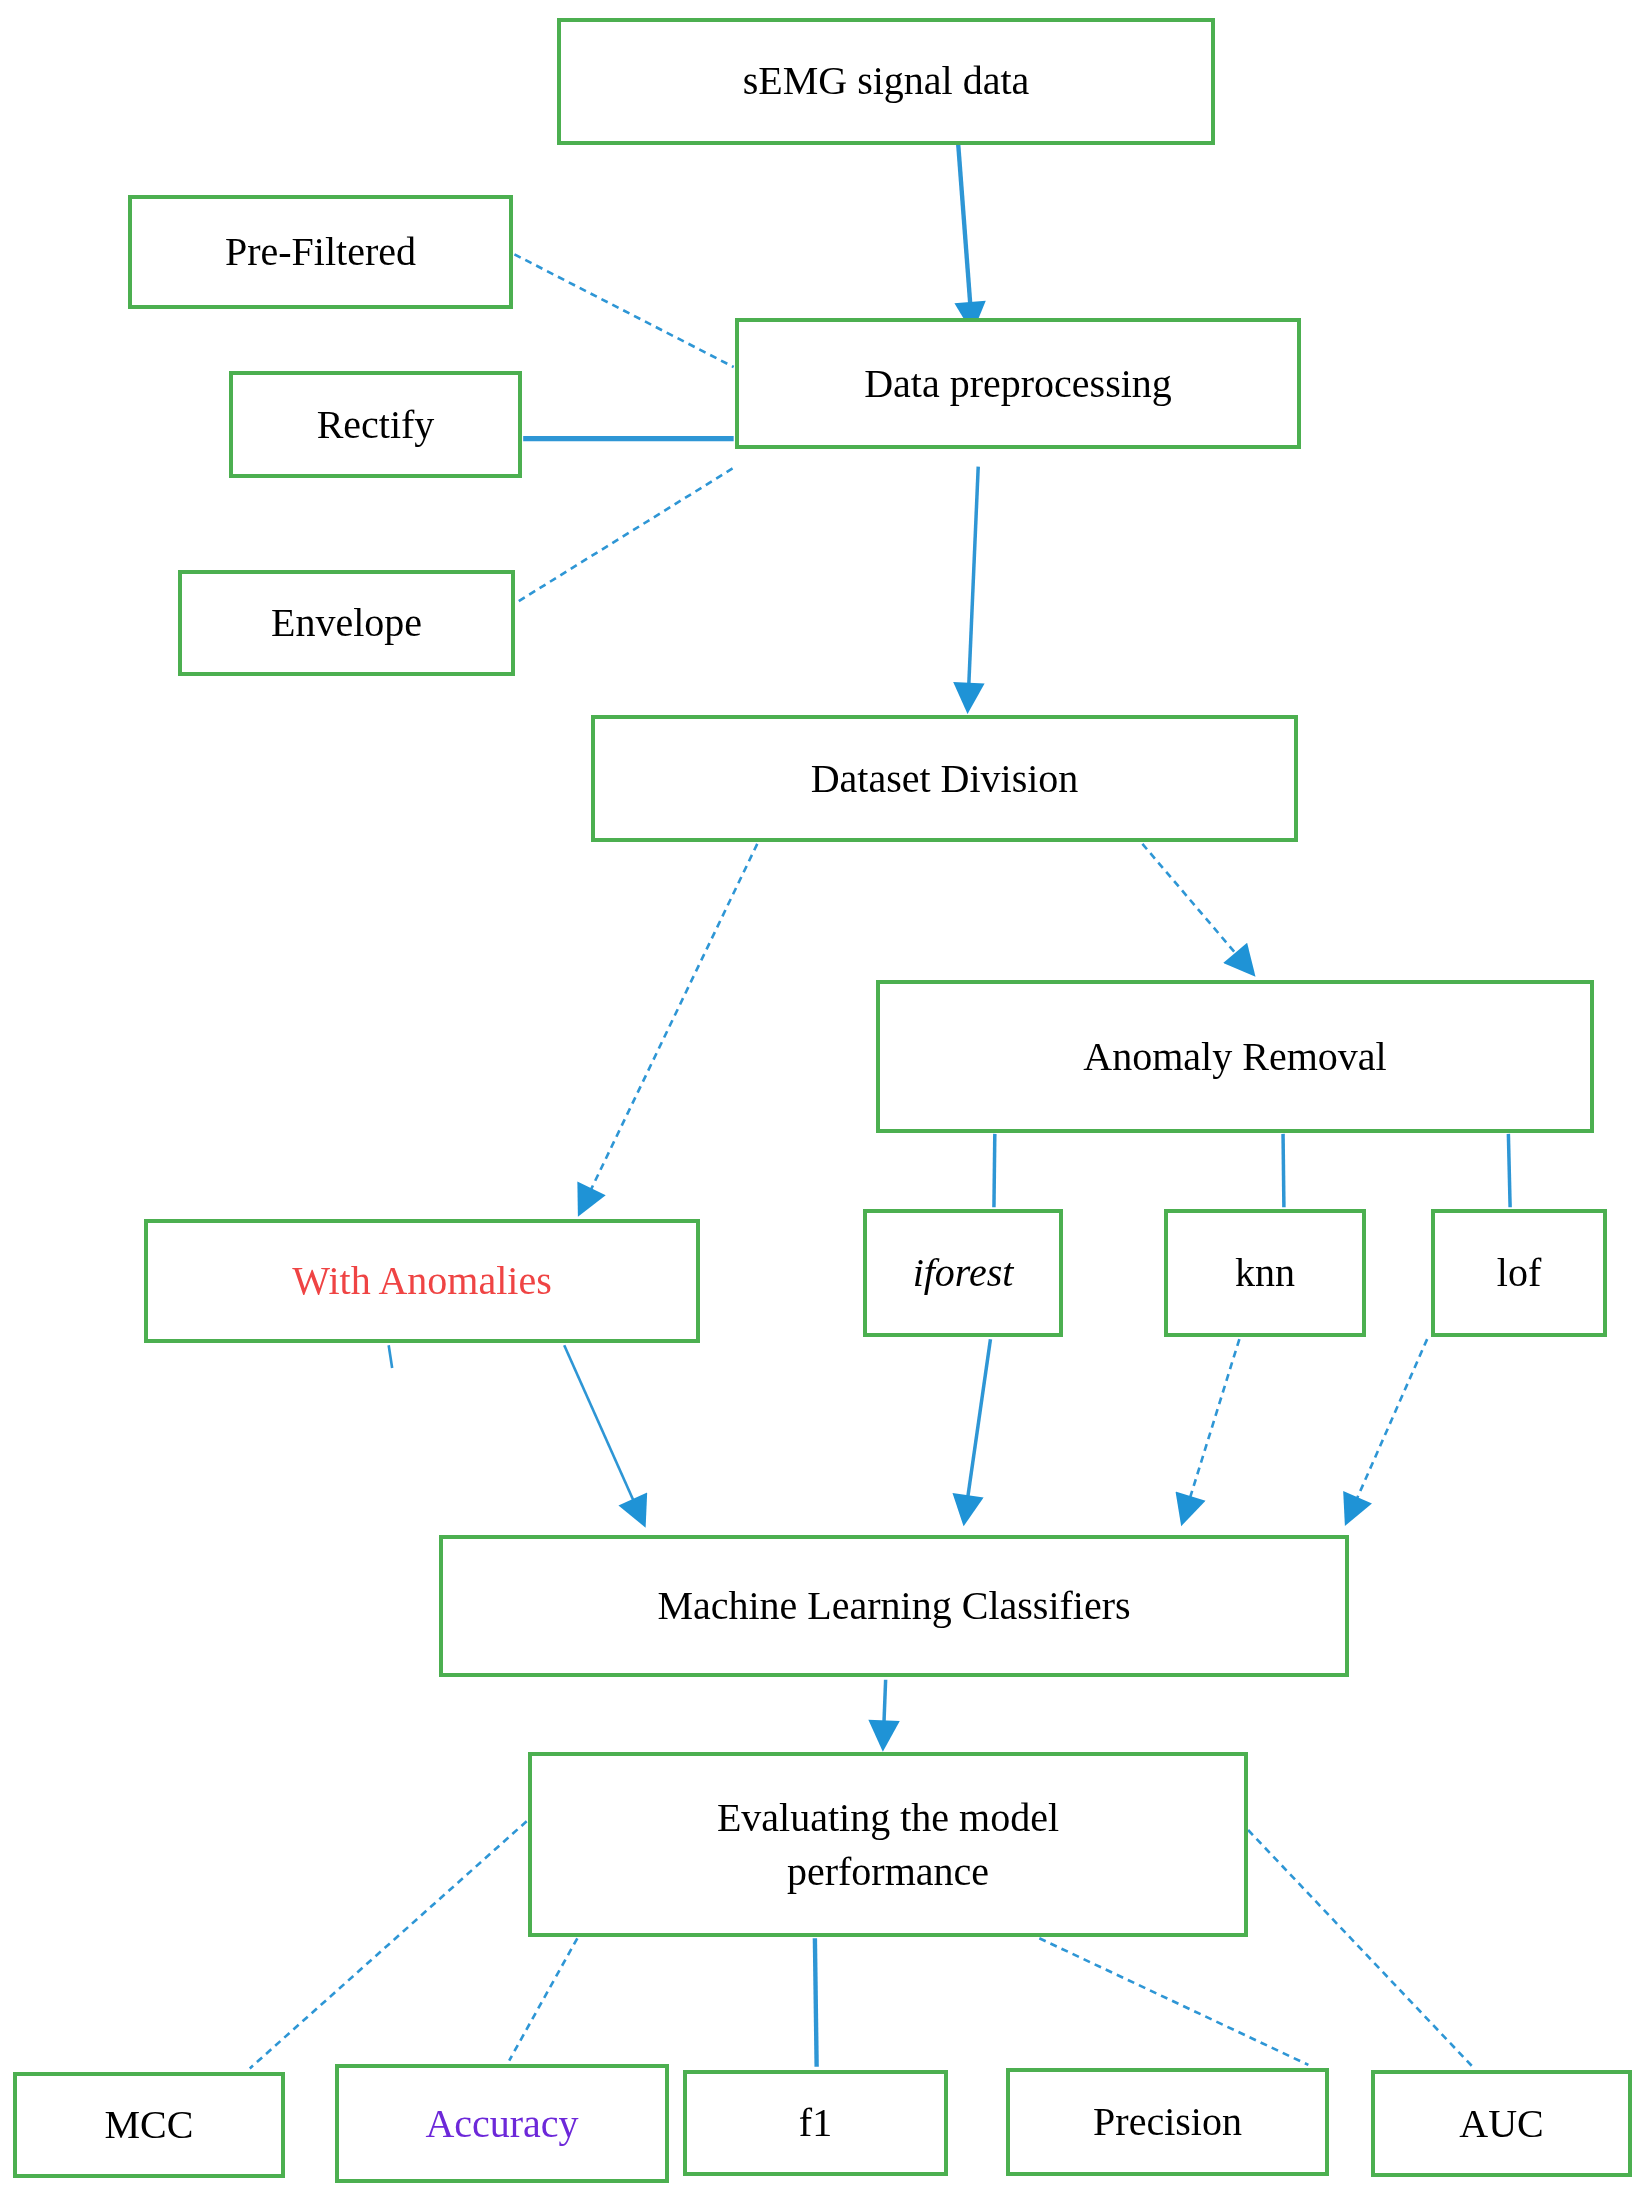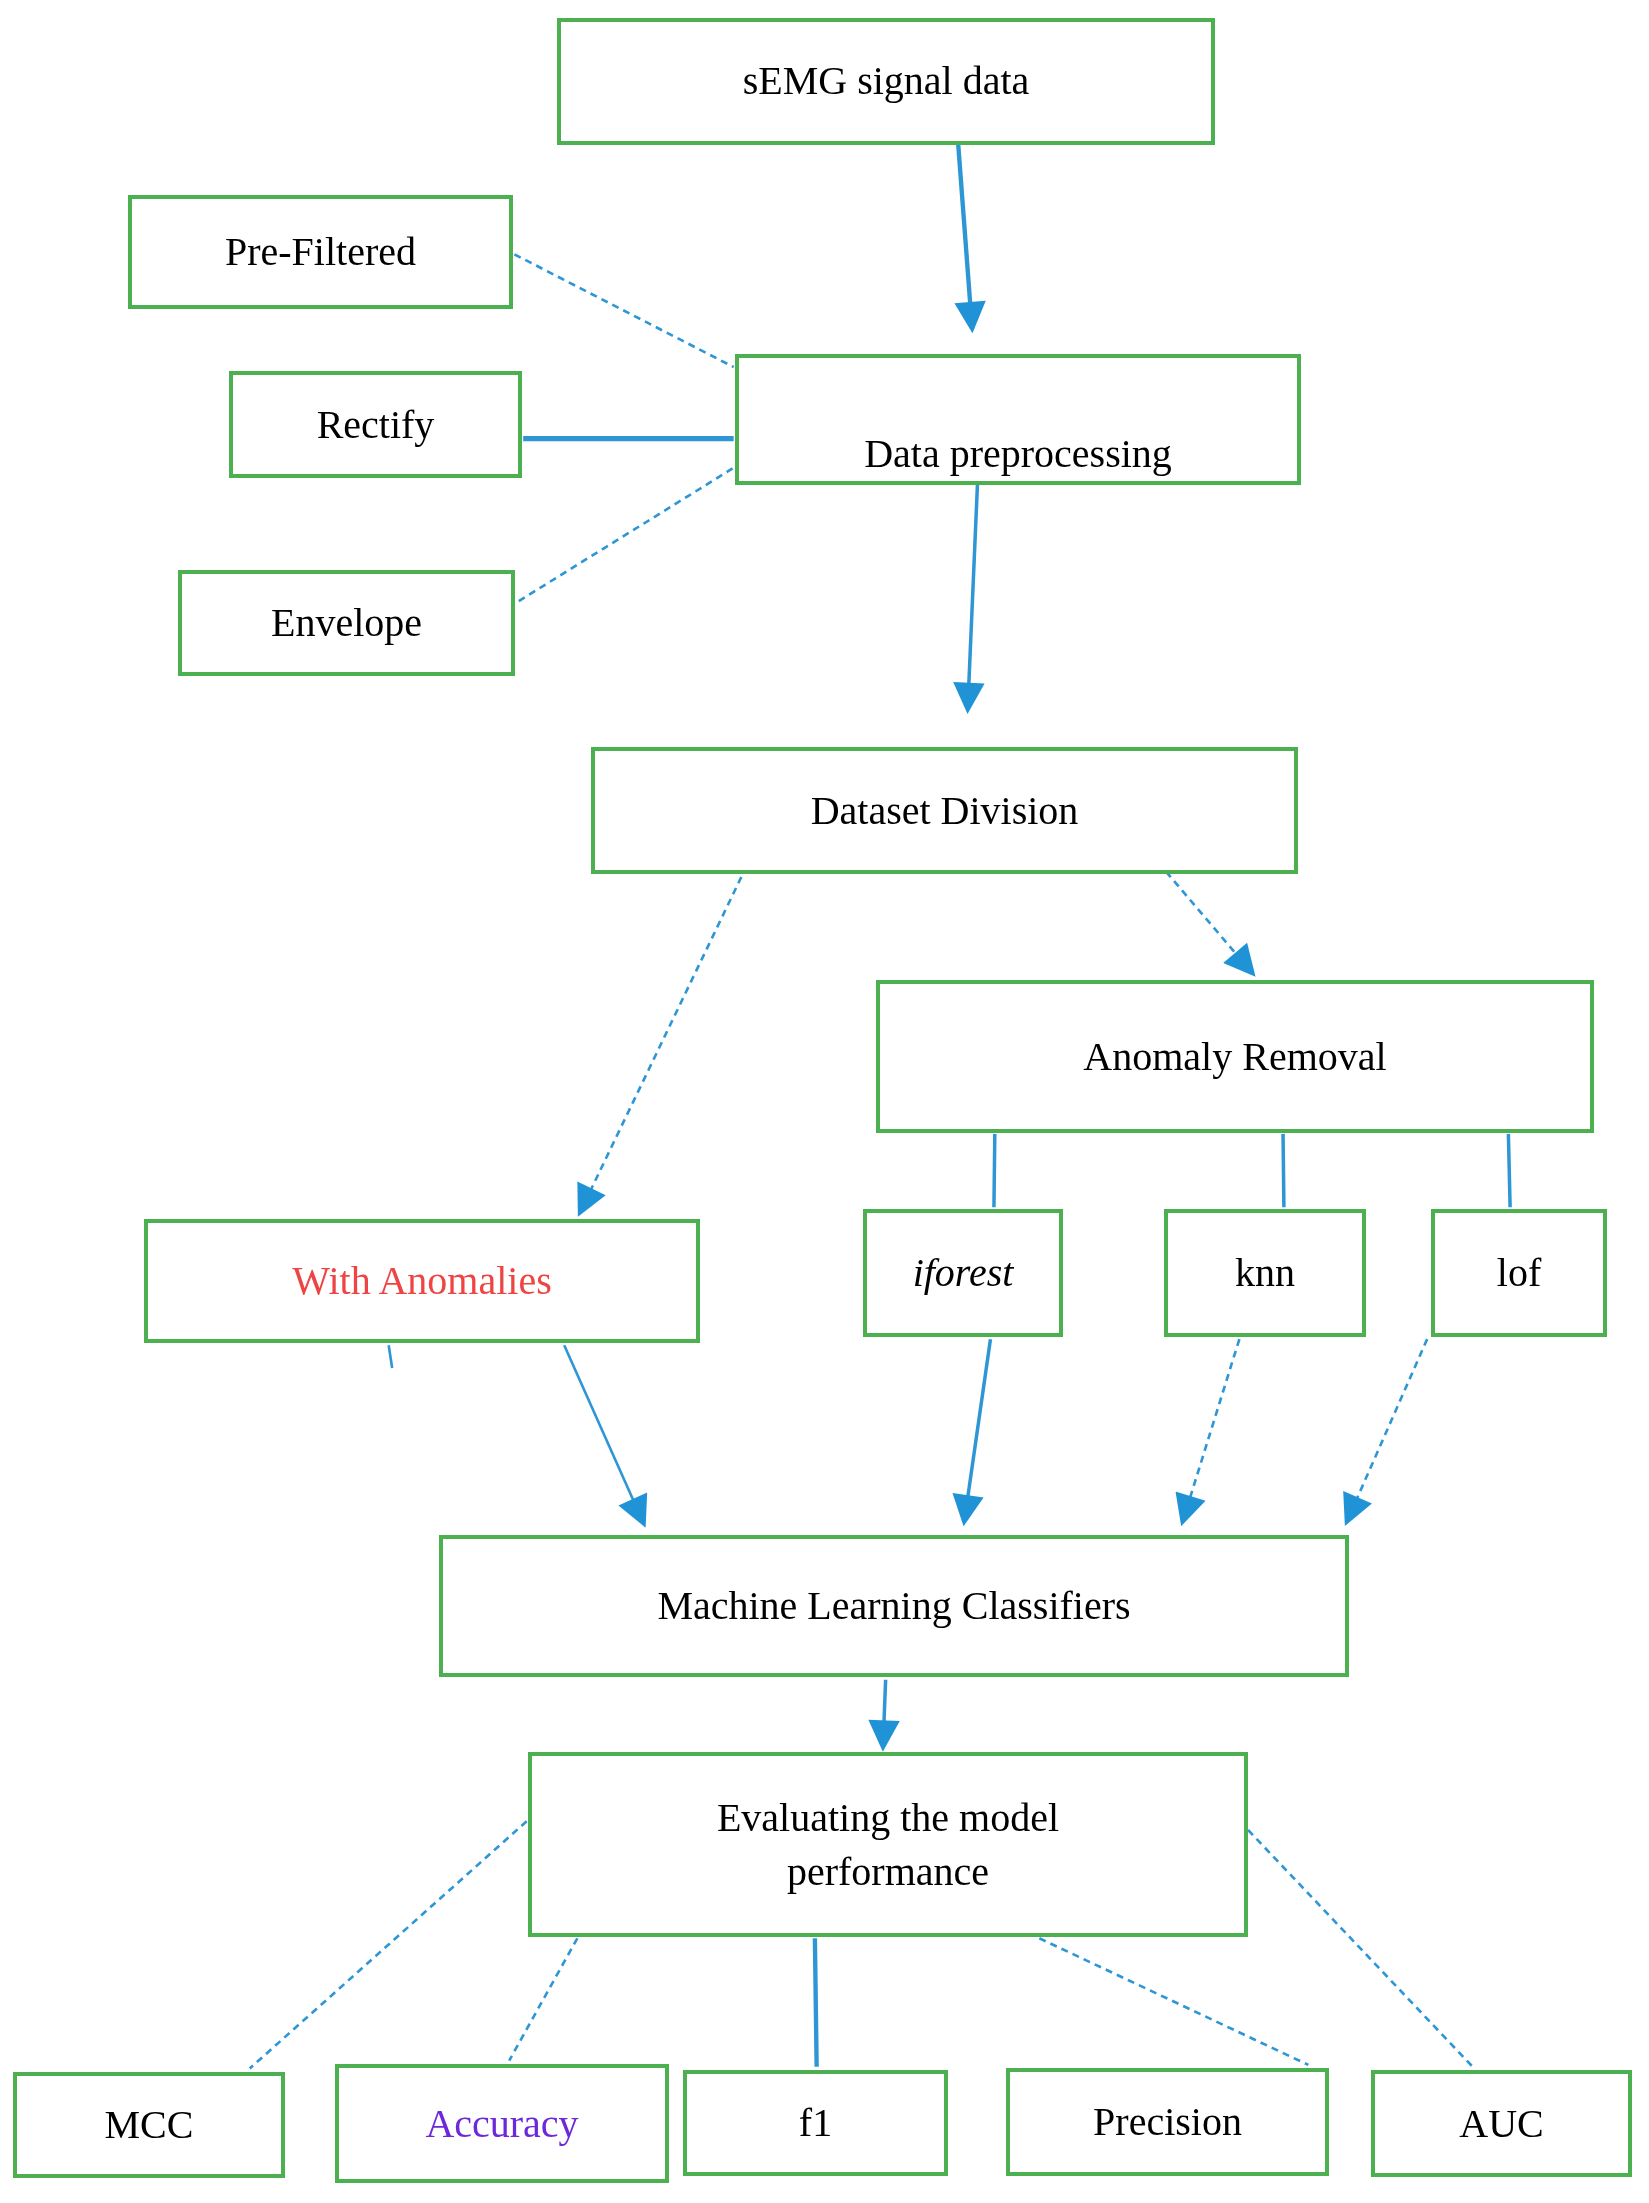--- a/index.html
+++ b/index.html
@@ -65,22 +65,22 @@
         <line x1="933" y1="2219" x2="935" y2="2366" stroke="#2e96d5" stroke-width="5"></line>
         <line x1="1190" y1="2219" x2="1498" y2="2364" stroke="#2e96d5" stroke-width="3" stroke-dasharray="8 6"></line>
         <line x1="1429" y1="2095" x2="1686" y2="2366" stroke="#2e96d5" stroke-width="3" stroke-dasharray="8 6"></line>
       </g>
   </svg>
   <div id="nodes">
       <div class="node" style="left: 557px; top: 17.5px; width: 658px; height: 127px; border-color: rgb(76, 175, 80); background: rgb(255, 255, 255); color: rgb(0, 0, 0);"><span>sEMG signal data</span></div>
       <div class="node" style="left: 128px; top: 195px; width: 385px; height: 114px; border-color: rgb(76, 175, 80); background: rgb(255, 255, 255); color: rgb(0, 0, 0);"><span>Pre-Filtered</span></div>
       <div class="node" style="left: 229px; top: 371px; width: 293px; height: 107px; border-color: rgb(76, 175, 80); background: rgb(255, 255, 255); color: rgb(0, 0, 0);"><span>Rectify</span></div>
       <div class="node" style="left: 178px; top: 542px; width: 337px; height: 106px; border-color: rgb(76, 175, 80); background: rgb(255, 255, 255); color: rgb(0, 0, 0); margin-top: 28px;"><span>Envelope</span></div>
-      <div class="node" style="left: 735px; top: 354px; width: 566px; height: 131px; border-color: rgb(76, 175, 80); background: rgb(255, 255, 255); color: rgb(0, 0, 0); align-items: flex-end;"><span>Data preprocessing</span></div>
-      <div class="node" style="left: 591px; top: 715px; width: 707px; height: 127px; border-color: rgb(76, 175, 80); background: rgb(255, 255, 255); color: rgb(0, 0, 0); margin-top: 32px;"><span>Dataset Division</span></div>
+      <div class="node" style="left: 735px; top: 318px; width: 566px; height: 131px; border-color: rgb(76, 175, 80); background: rgb(255, 255, 255); color: rgb(0, 0, 0);"><span>Data preprocessing</span></div>
+      <div class="node" style="left: 591px; top: 715px; width: 707px; height: 127px; border-color: rgb(76, 175, 80); background: rgb(255, 255, 255); color: rgb(0, 0, 0);"><span>Dataset Division</span></div>
       <div class="node" style="left: 876px; top: 980px; width: 718px; height: 153px; border-color: rgb(76, 175, 80); background: rgb(255, 255, 255); color: rgb(0, 0, 0);"><span>Anomaly Removal</span></div>
       <div class="node" style="left: 144px; top: 1219px; width: 556px; height: 124px; border-color: rgb(76, 175, 80); background: rgb(255, 255, 255); color: #ef4444;"><span>With Anomalies</span></div>
       <div class="node" style="left: 863px; top: 1209px; width: 200px; height: 128px; border-color: rgb(76, 175, 80); background: rgb(255, 255, 255); color: rgb(0, 0, 0); font-style: italic;"><span>iforest</span></div>
       <div class="node" style="left: 1164px; top: 1209px; width: 202px; height: 128px; border-color: rgb(76, 175, 80); background: rgb(255, 255, 255); color: rgb(0, 0, 0);"><span>knn</span></div>
       <div class="node" style="left: 1407px; top: 1209px; width: 176px; height: 128px; border-color: rgb(76, 175, 80); background: rgb(255, 255, 255); color: rgb(0, 0, 0); margin-left: 24px;"><span>lof</span></div>
       <div class="node" style="left: 439px; top: 1535px; width: 910px; height: 142px; border-color: rgb(76, 175, 80); background: rgb(255, 255, 255); color: rgb(0, 0, 0);"><span>Machine Learning Classifiers</span></div>
       <div class="node" style="left: 528px; top: 1752px; width: 720px; height: 185px; border-color: rgb(76, 175, 80); background: rgb(255, 255, 255); color: rgb(0, 0, 0);"><span>Evaluating the model
 performance</span></div>
       <div class="node" style="left: 13px; top: 2072px; width: 272px; height: 106px; border-color: rgb(76, 175, 80); background: rgb(255, 255, 255); color: rgb(0, 0, 0);"><span>MCC</span></div>
       <div class="node" style="left: 335px; top: 2064px; width: 334px; height: 119px; border-color: rgb(76, 175, 80); background: rgb(255, 255, 255); color: #6d28d9;"><span>Accuracy</span></div>

